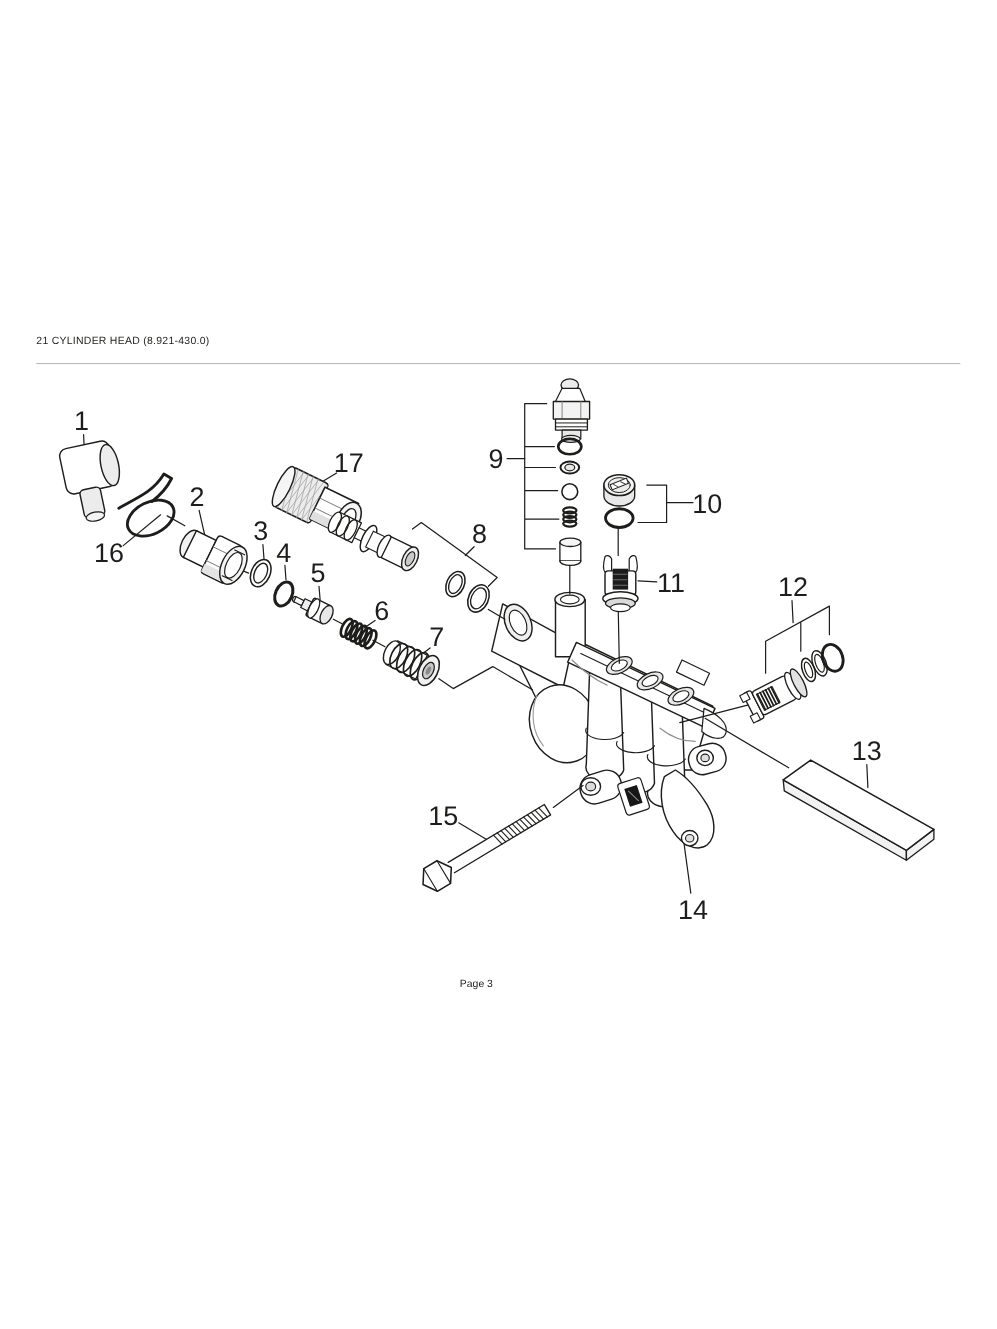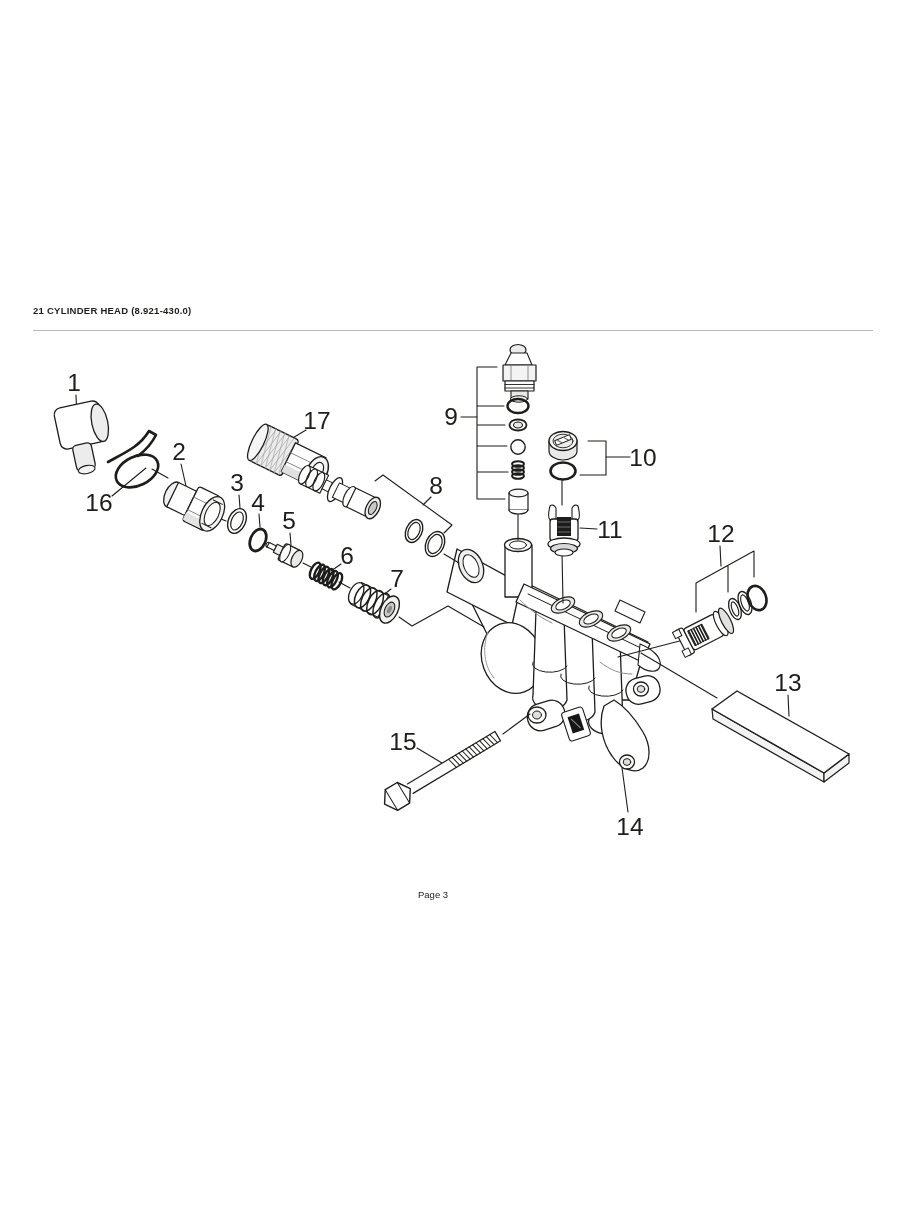--- a/index.html
+++ b/index.html
@@ -1,18 +1,18 @@
 <!DOCTYPE html>
 <html><head>
 <meta charset="utf-8">
 <style>
   html,body{margin:0;padding:0;background:#fff;}
   .page{position:relative;width:906px;height:1208px;background:#fff;overflow:hidden;
         font-family:"Liberation Sans",sans-serif;color:#1d1d1b;}
-  .doc-title{position:absolute;left:33px;top:305px;font-size:9.5px;font-weight:bold;
+  .doc-title{position:absolute;left:33px;top:305px;font-size:9.5px;font-weight:normal;
              letter-spacing:.25px;color:#1d1d1b;white-space:nowrap;}
   .header-rule{position:absolute;left:33px;top:330px;width:840px;height:1px;background:#b9b9b9;}
   .page-number{position:absolute;left:418px;top:889px;font-size:9.5px;color:#222;}
   svg{position:absolute;left:0;top:0;}
   text.callout{font-family:"Liberation Sans",sans-serif;font-size:24.5px;fill:#1d1d1b;}
 </style>
 </head>
 <body>
 
 <div class="page">

